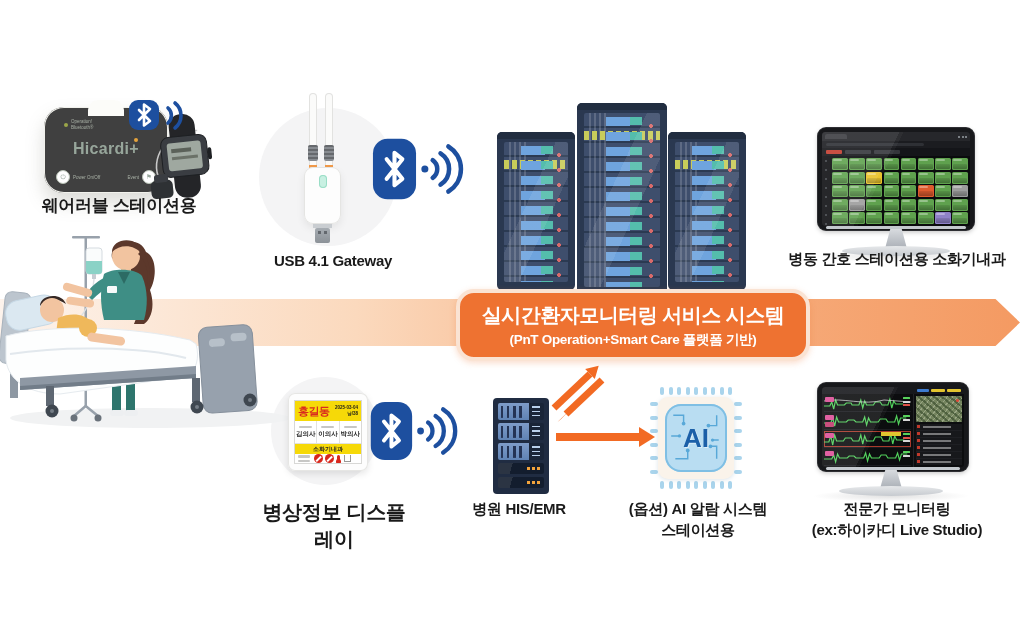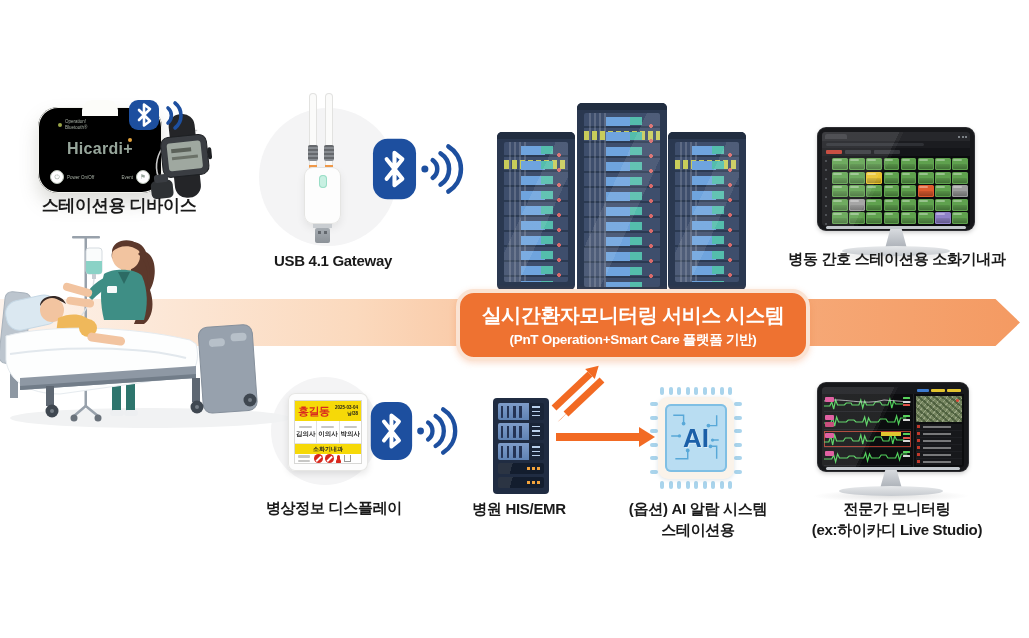--- a/index.html
+++ b/index.html
@@ -17,30 +17,30 @@
     display:flex;flex-direction:column;justify-content:center;align-items:center;gap:2px;
     box-shadow:0 2px 6px rgba(238,114,49,0.25);}
   .banner-l1{color:#fff;font-size:20px;font-weight:800;letter-spacing:-0.5px;white-space:nowrap;}
   .banner-l2{color:#fff;font-size:13.5px;font-weight:600;letter-spacing:-0.3px;white-space:nowrap;}
 
   
   .lbl{position:absolute;z-index:5;text-align:center;color:#1A1A1A;font-weight:700;letter-spacing:-0.3px;}
   #lbl-wearable{left:28px;top:194px;width:182px;font-size:17px;font-weight:800;}
   #lbl-gateway{left:240px;top:252px;width:186px;font-size:15px;font-weight:600;}
   #lbl-nurse{left:787px;top:250px;width:220px;font-size:15px;font-weight:600;}
-  #lbl-bed{left:253px;top:499px;width:162px;font-size:15px;font-weight:600;}
+  #lbl-bed{left:253px;top:499px;width:162px;font-size:20px;font-weight:600;}
   #lbl-his{left:454px;top:500px;width:130px;font-size:15px;font-weight:600;}
   #lbl-ai1{left:612px;top:500px;width:172px;font-size:15px;font-weight:600;}
   #lbl-ai2{left:612px;top:521px;width:172px;font-size:15px;font-weight:600;}
   #lbl-ex1{left:797px;top:500px;width:200px;font-size:15px;font-weight:600;}
   #lbl-ex2{left:787px;top:521px;width:220px;font-size:15px;font-weight:600;}
 
   
-  #hicardi{position:absolute;left:38px;top:107px;width:124px;height:86px;z-index:3;
-    background:#000000;border-radius:20px;
+  #hicardi{position:absolute;left:44px;top:107px;width:124px;height:86px;z-index:3;
+    background:#404040;border-radius:20px;
     box-shadow:0 10px 18px rgba(140,140,125,0.30),inset 0 0 0 1px #F1F1EC;}
   #hicardi .bump{position:absolute;top:-7px;left:50%;transform:translateX(-50%);
     width:36px;height:16px;background:#FCFCF9;border-radius:10px 10px 0 0;}
   .op-led{position:absolute;left:20px;top:16px;width:4px;height:4px;border-radius:50%;background:#9BA648;}
   .op-txt{position:absolute;left:27px;top:12px;font-size:4.5px;color:#A9B1A6;line-height:1.35;}
   .brand{position:absolute;left:0;right:0;top:33px;text-align:center;font-size:16px;font-weight:800;
     color:#97A69B;letter-spacing:0.3px;}
   .brand::after{content:'';position:absolute;right:30px;top:-2px;width:4px;height:4px;border-radius:50%;background:#E5A33C;}
   .ctrl{position:absolute;left:12px;right:12px;bottom:9px;display:flex;justify-content:space-between;
     align-items:center;font-size:4.5px;color:#A9B1A6;}
@@ -214,21 +214,21 @@
   
   #ai{position:absolute;left:650px;top:386px;width:92px;height:104px;z-index:3;}
   .pins-h{position:absolute;left:10px;right:10px;display:flex;justify-content:space-between;}
   .pins-h i{width:4px;height:8px;background:#A9D4EC;border-radius:2px;}
   .pins-top{top:1px;} .pins-bot{bottom:1px;}
   .pins-v{position:absolute;top:16px;bottom:16px;display:flex;flex-direction:column;justify-content:space-between;}
   .pins-v i{width:8px;height:4px;background:#A9D4EC;border-radius:2px;}
   .pins-left{left:0;} .pins-right{right:0;}
   .ai-body{position:absolute;left:8px;top:11px;right:8px;bottom:11px;background:#FAF3EA;border-radius:10px;
     box-shadow:0 1px 4px rgba(120,150,170,0.25);}
-  .ai-core{position:absolute;left:7px;top:7px;right:7px;bottom:7px;background:#B9DDF2;border-radius:6px;
+  .ai-core{position:absolute;left:7px;top:7px;right:7px;bottom:7px;background:#B9DDF2;border-radius:16px;
     box-shadow:inset 0 0 0 2px #7FBFE4;display:flex;align-items:center;justify-content:center;}
   .ai-core svg{position:absolute;inset:0;width:100%;height:100%;}
   .ai-txt{position:relative;font-size:26px;font-weight:800;color:#1B5FA8;z-index:2;
     text-shadow:1px 1px 0 rgba(255,255,255,0.5);}
 
   
   #scene{position:absolute;left:0;top:228px;width:288px;height:200px;z-index:3;}
 </style>
 </head>
 <body>
@@ -647,21 +647,21 @@
         </div>
       </div>
       <div class="glare"></div>
     </div>
     <div class="silver"></div>
   </div>
   <div id="stand-e" class="stand"></div>
   <div id="base-e" class="mbase"></div>
   <div id="shadow-e" class="mshadow"></div>
 
-  <div id="lbl-wearable" class="lbl">스테이션용 디바이스</div>
+  <div id="lbl-wearable" class="lbl">웨어러블 스테이션용</div>
   <div id="lbl-gateway" class="lbl">USB 4.1 Gateway</div>
   <div id="lbl-nurse" class="lbl">병동 간호 스테이션용 소화기내과</div>
   <div id="lbl-bed" class="lbl">병상정보 디스플레이</div>
   <div id="lbl-his" class="lbl">병원 HIS/EMR</div>
   <div id="lbl-ai1" class="lbl">(옵션) AI 알람 시스템</div>
   <div id="lbl-ai2" class="lbl">스테이션용</div>
   <div id="lbl-ex2" class="lbl">(ex:하이카디 Live Studio)</div>
   <div id="lbl-ex1" class="lbl">전문가 모니터링</div>
 
 </div>

